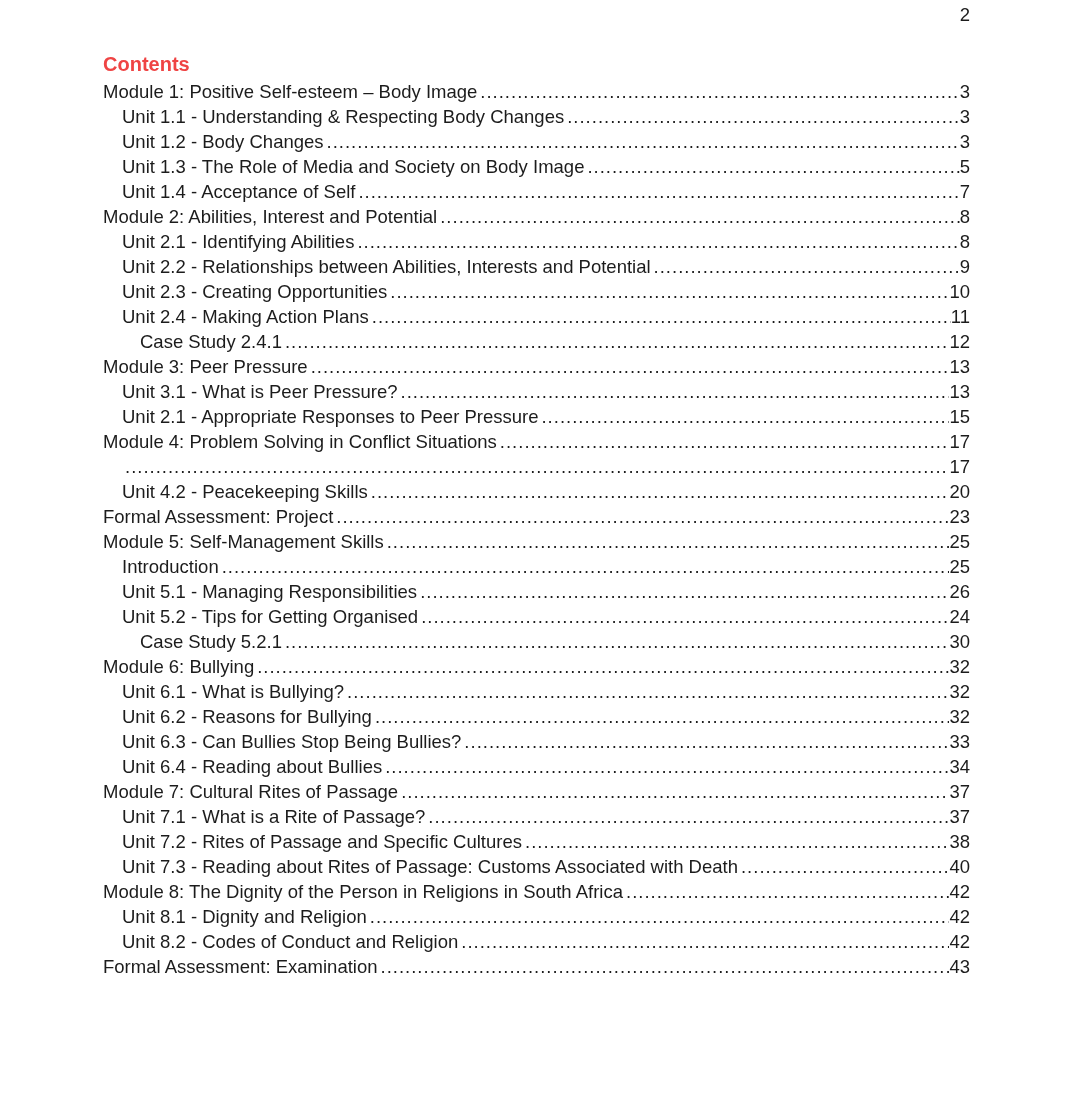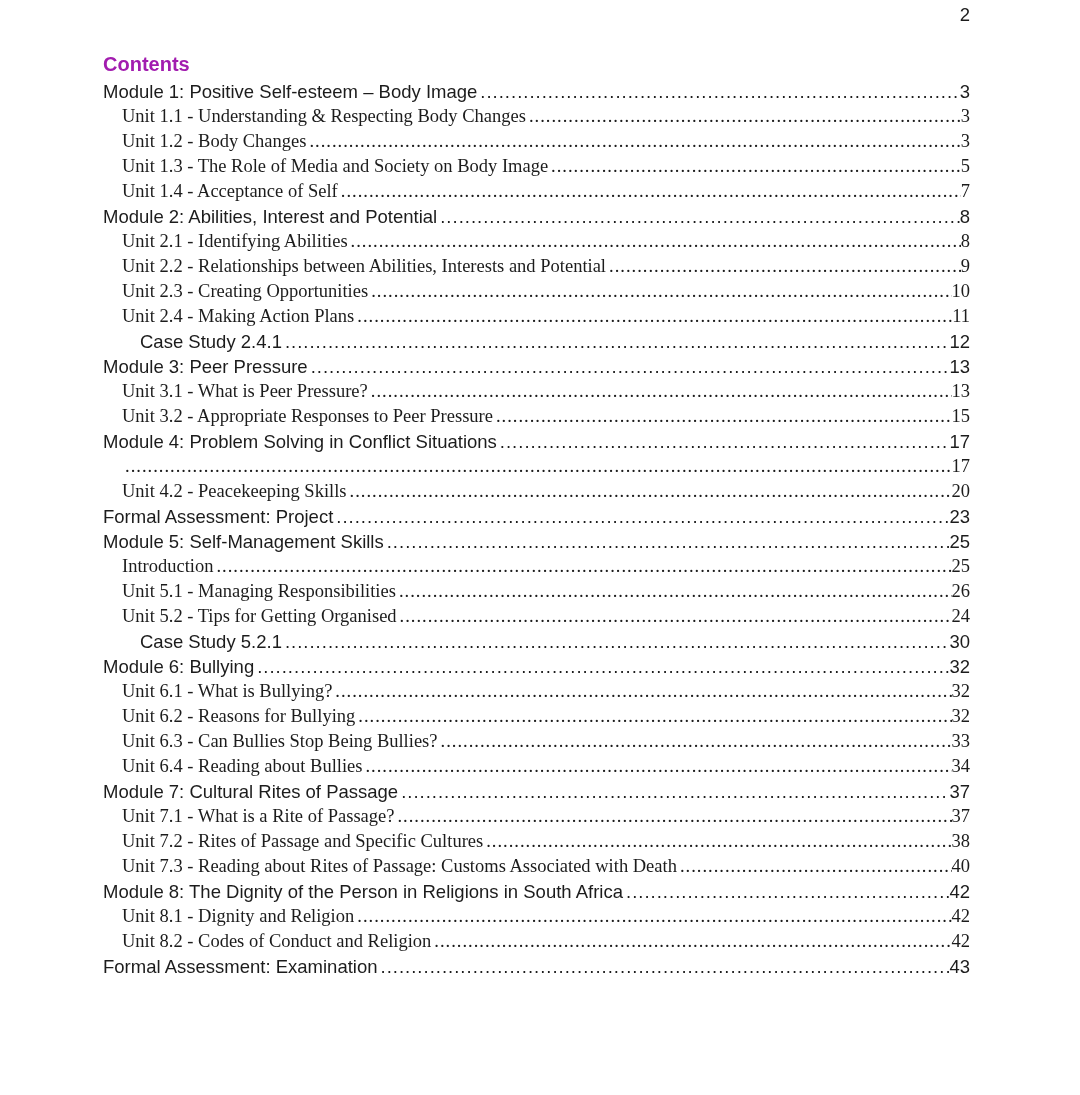--- a/index.html
+++ b/index.html
@@ -39,39 +39,39 @@
   }
   .toc-row {
     display: flex;
     align-items: baseline;
     font-size: 18.5px;
     line-height: 25px;
     height: 25px;
     white-space: nowrap;
     cursor: default;
   }
-  .toc-row.indent-1 { padding-left: 19px; font-family: Liberation Serif, serif; }
+  .toc-row.indent-1 { padding-left: 19px; }
   .toc-row.indent-2 { padding-left: 37px; justify-content: space-between; }
   .toc-label { white-space: nowrap; }
   .toc-dots {
     flex: 1;
     overflow: hidden;
     white-space: nowrap;
     margin-left: 3px;
     letter-spacing: 1px;
   }
   .toc-page { white-space: nowrap; }
 </style>
 </head>
 <body>
 
 <div class="doc-page-number">2</div>
 
 <div class="content">
-  <h1 class="toc-heading" style="color: #a21caf;">Contents</h1>
+  <h1 class="toc-heading" style="color: #ef4444;">Contents</h1>
   <div class="toc-list">
   <div class="toc-row">
     <span class="toc-label">Module 1: Positive Self-esteem – Body Image</span>
     <span class="toc-dots">............................................................................................................................................................................................................................................................................................................</span>
     <span class="toc-page">3</span>
   </div>
 
   <div class="toc-row indent-1">
     <span class="toc-label">Unit 1.1 - Understanding &amp; Respecting Body Changes</span>
     <span class="toc-dots">............................................................................................................................................................................................................................................................................................................</span>
@@ -138,21 +138,21 @@
     <span class="toc-page">13</span>
   </div>
 
   <div class="toc-row indent-1">
     <span class="toc-label">Unit 3.1 - What is Peer Pressure?</span>
     <span class="toc-dots">............................................................................................................................................................................................................................................................................................................</span>
     <span class="toc-page">13</span>
   </div>
 
   <div class="toc-row indent-1">
-    <span class="toc-label">Unit 3.2 - Appropriate Responses to Peer Pressure</span>
+    <span class="toc-label">Unit 2.1 - Appropriate Responses to Peer Pressure</span>
     <span class="toc-dots">............................................................................................................................................................................................................................................................................................................</span>
     <span class="toc-page">15</span>
   </div>
 
   <div class="toc-row">
     <span class="toc-label">Module 4: Problem Solving in Conflict Situations</span>
     <span class="toc-dots">............................................................................................................................................................................................................................................................................................................</span>
     <span class="toc-page">17</span>
   </div>
 

